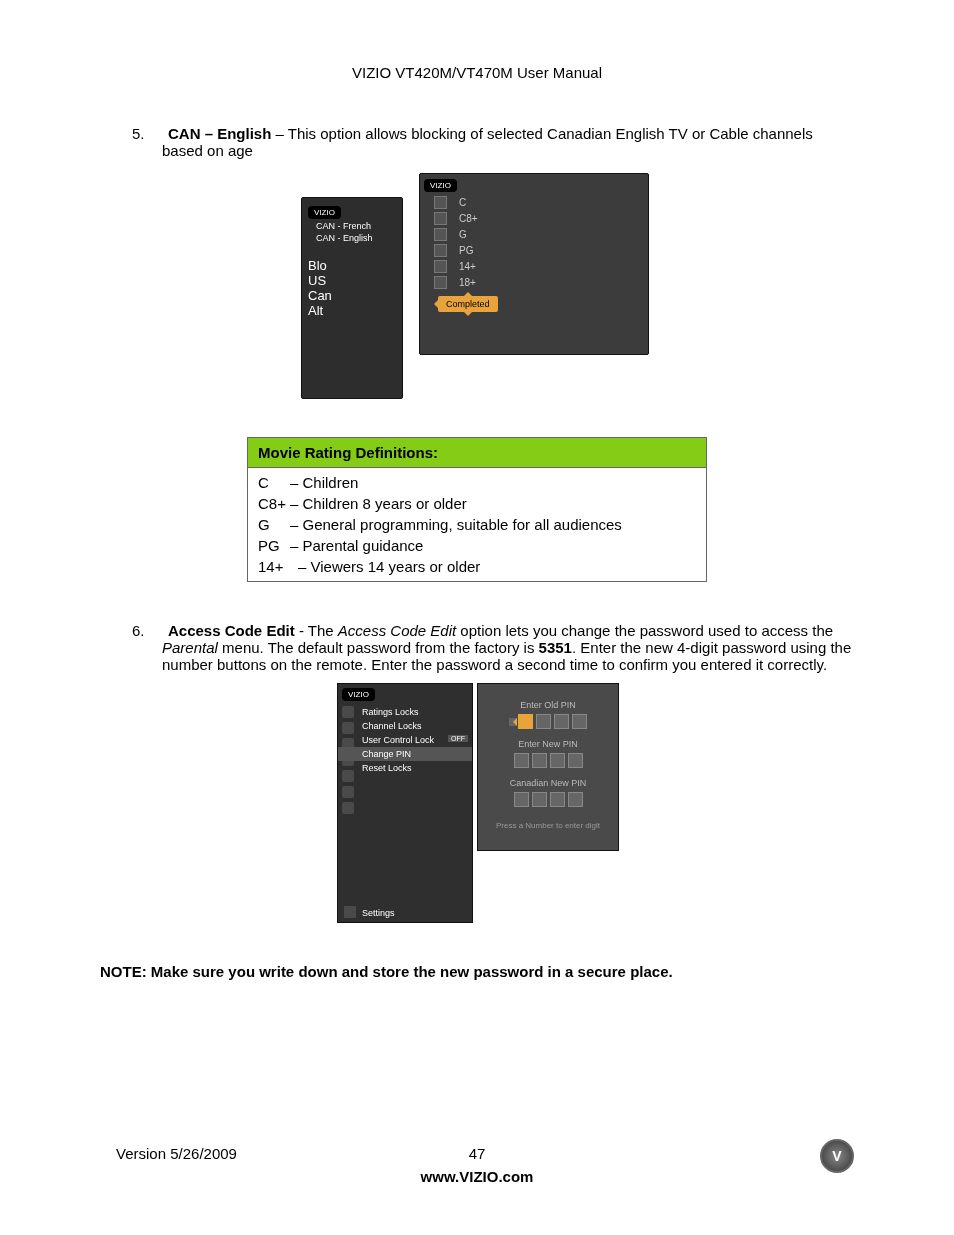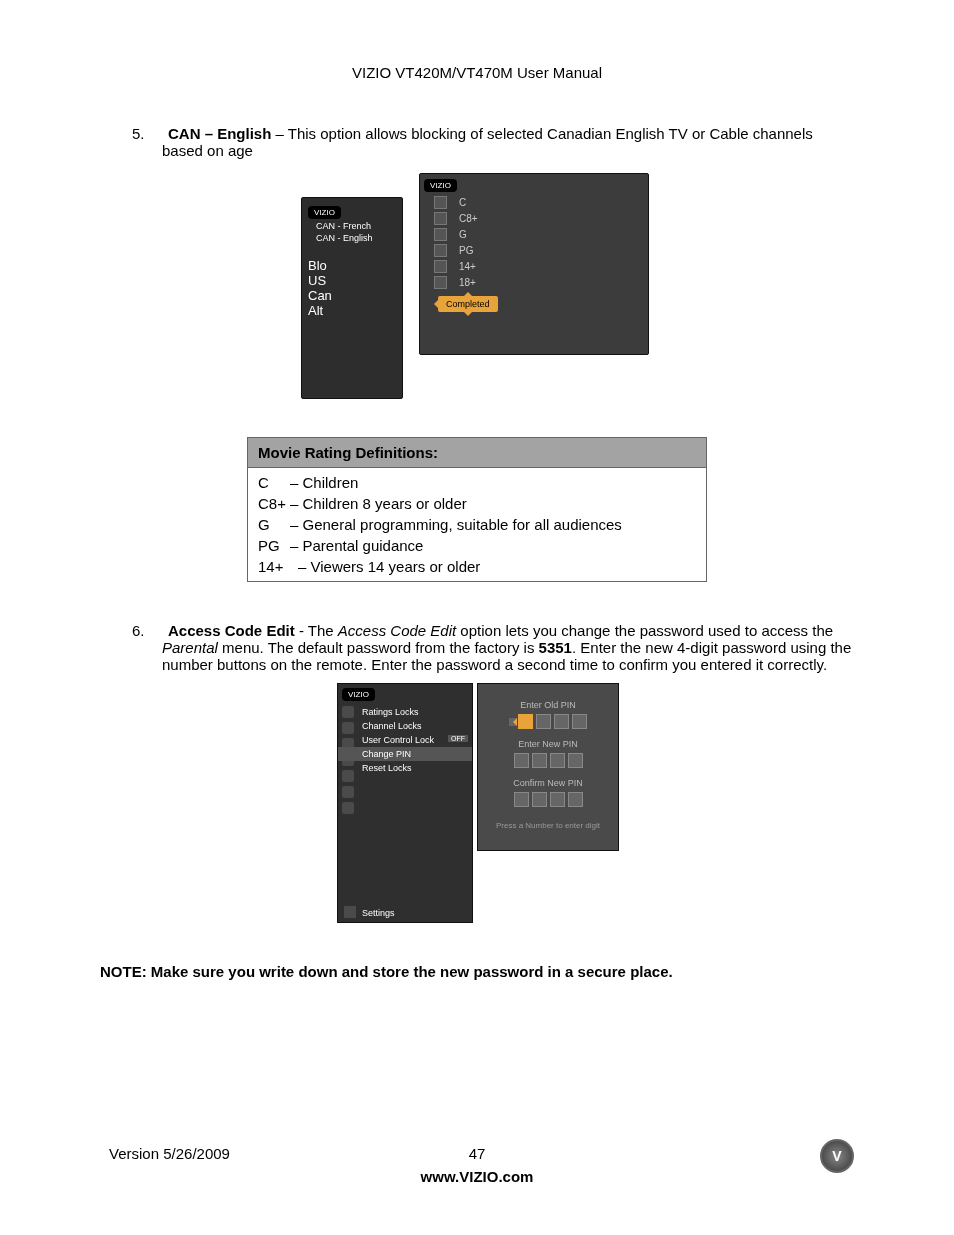--- a/index.html
+++ b/index.html
@@ -34,21 +34,21 @@
   .osd1-front .rlist div{display:flex;align-items:center;margin:3px 0;}
   .cbox{width:11px;height:11px;background:#555;border:1px solid #777;margin-right:12px;}
   .completed{margin:4px 12px 0 18px;background:#e8a33a;color:#000;font-size:9px;padding:3px 8px;border-radius:2px;display:inline-block;position:relative;}
   .completed:before,.completed:after{content:'';position:absolute;left:50%;transform:translateX(-50%);border:4px solid transparent;}
   .completed:before{top:-8px;border-bottom-color:#e8a33a;}
   .completed:after{bottom:-8px;border-top-color:#e8a33a;}
   .completed .larr{position:absolute;left:-8px;top:50%;transform:translateY(-50%);border:4px solid transparent;border-right-color:#e8a33a;}
 
   
   .def-table{width:460px;margin:12px auto 40px auto;border:1px solid #666;border-collapse:collapse;}
-  .def-table th{background:#a3a3a3;border:1px solid #666;padding:6px 10px;text-align:left;font-size:15px;}
+  .def-table th{background:#84cc16;border:1px solid #666;padding:6px 10px;text-align:left;font-size:15px;}
   .def-table td{border-left:1px solid #666;border-right:1px solid #666;padding:2px 10px;font-size:15px;}
   .def-table tr:last-child td{border-bottom:1px solid #666;padding-bottom:6px;}
   .def-table tr:nth-child(2) td{padding-top:6px;}
   .rcol{display:inline-block;width:32px;}
 
   
   .fig2{width:280px;height:240px;margin:10px auto 40px auto;position:relative;font-family:Arial,sans-serif;}
   .osd2-left{position:absolute;left:0;top:0;width:134px;height:238px;background:#2f2f2f;border:1px solid #111;font-size:9px;color:#fff;}
   .osd2-left .tab{margin:4px 0 0 4px;background:#000;border-radius:4px;padding:2px 6px;display:inline-block;font-size:8px;}
   .osd2-left .menu{margin:4px 0 0 0;}
@@ -63,21 +63,21 @@
   .osd2-right .lbl{margin:10px 0 4px 0;font-size:9px;color:#bbb;}
   .pin-row{display:flex;justify-content:center;gap:3px;margin-bottom:2px;}
   .pin-row span{width:13px;height:13px;background:#666;border:1px solid #888;}
   .pin-row span.hl{background:#e8a33a;border-color:#e8a33a;}
   .pin-row .larr2{width:0;height:0;border:4px solid transparent;border-right-color:#e8a33a;align-self:center;margin-right:-2px;}
   .hint{font-size:8px;color:#999;margin-top:14px;}
 
   .note{margin:20px 0 0 0;font-weight:700;font-size:15px;}
 
   .footer{position:absolute;bottom:50px;left:100px;right:100px;font-size:15px;}
-  .footer .l{position:absolute;left:9px;}
+  .footer .l{position:absolute;left:16px;}
   .footer .c{text-align:center;}
   .footer .url{text-align:center;font-weight:700;margin-top:6px;}
   .vlogo{position:absolute;right:0;top:-6px;width:30px;height:30px;border-radius:50%;background:radial-gradient(#888,#333);display:flex;align-items:center;justify-content:center;color:#fff;font-weight:700;font-size:14px;border:2px solid #666;}
 </style>
 </head>
 <body>
 
 <div class="page">
   <div class="header-right">VIZIO VT420M/VT470M User Manual</div>
 
@@ -197,21 +197,21 @@
           <span></span>
           <span></span>
         </div>
       <div class="lbl">Enter New PIN</div>
       <div class="pin-row">
           <span></span>
           <span></span>
           <span></span>
           <span></span>
         </div>
-      <div class="lbl">Confirm New PIN</div>
+      <div class="lbl">Canadian New PIN</div>
       <div class="pin-row">
           <span></span>
           <span></span>
           <span></span>
           <span></span>
         </div>
       <div class="hint">Press a Number to enter digit</div>
     </div>
   </div>
 

